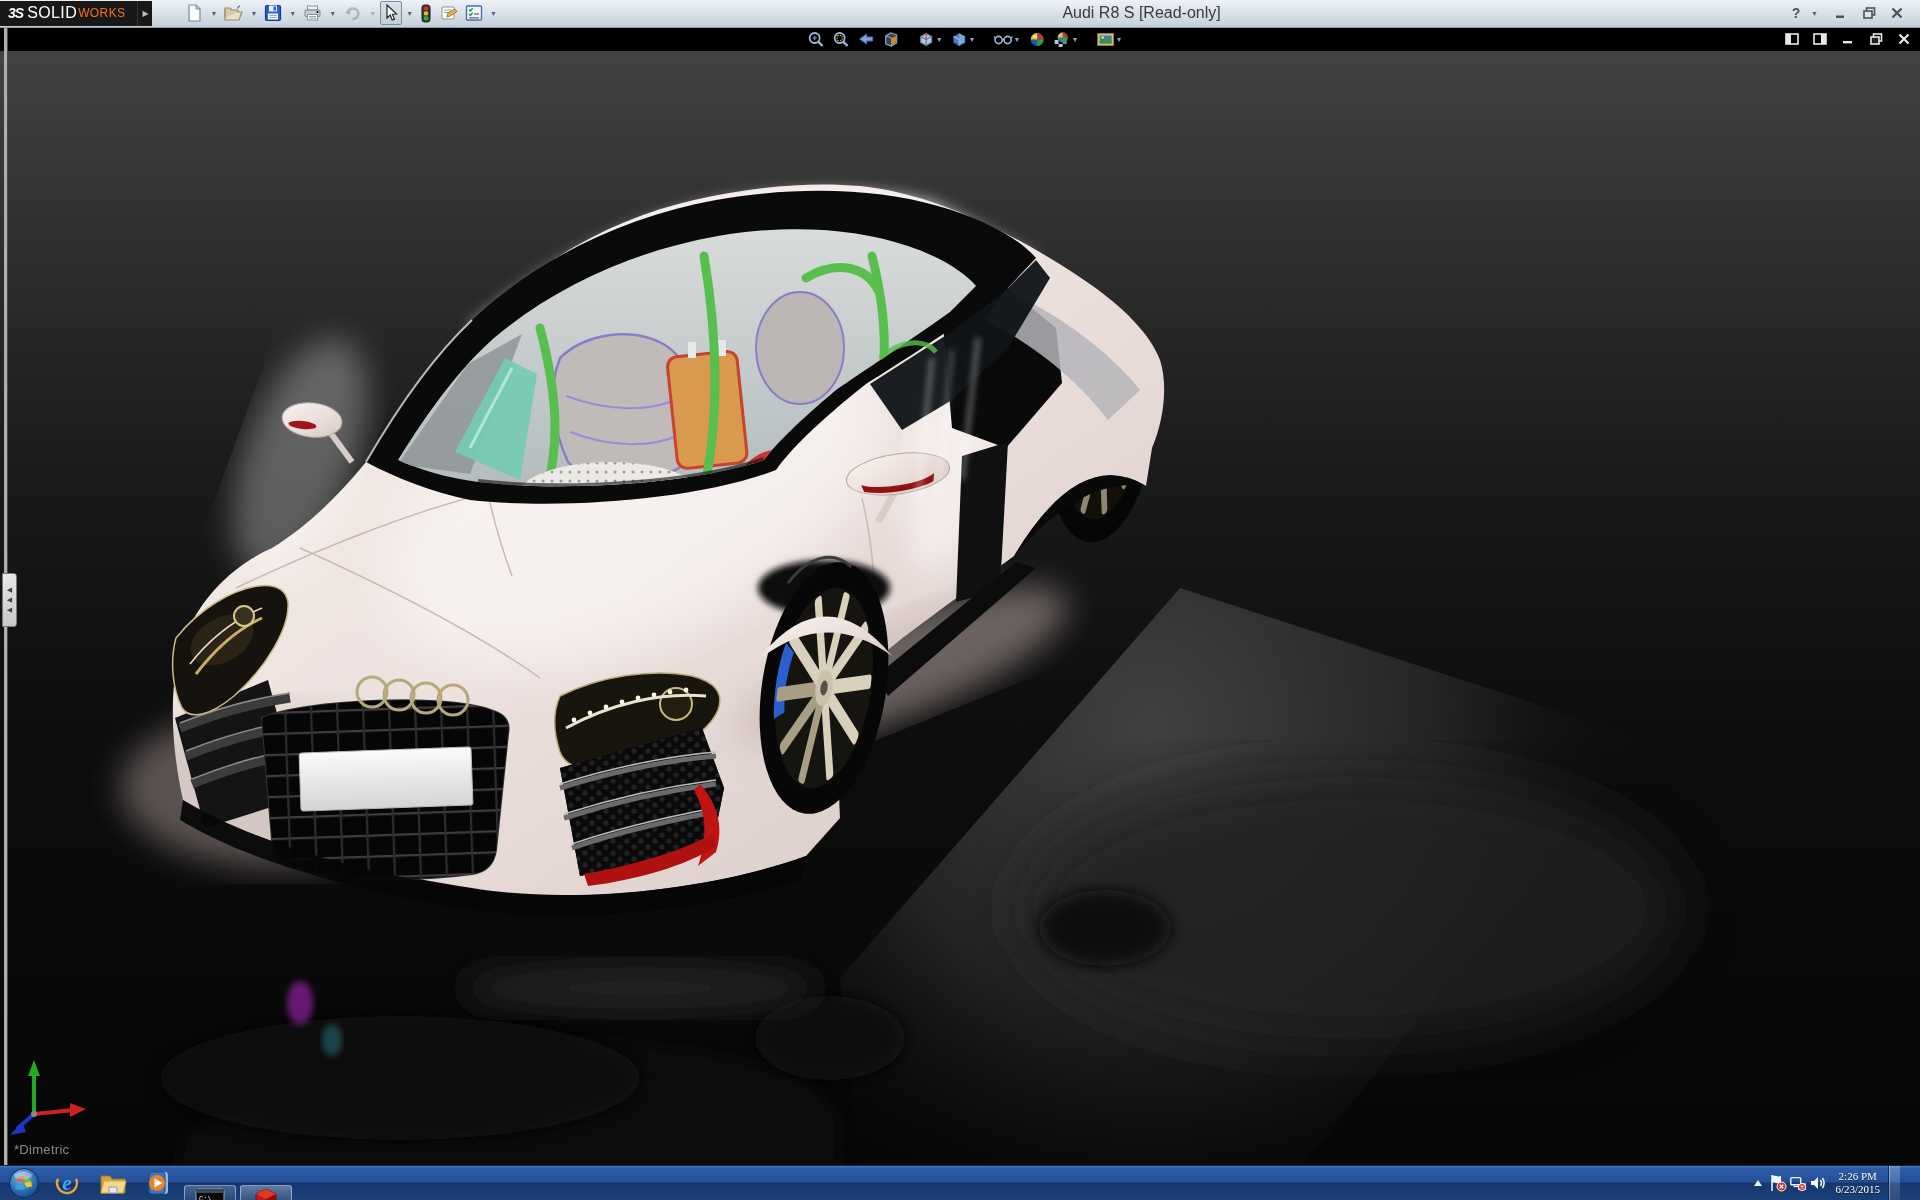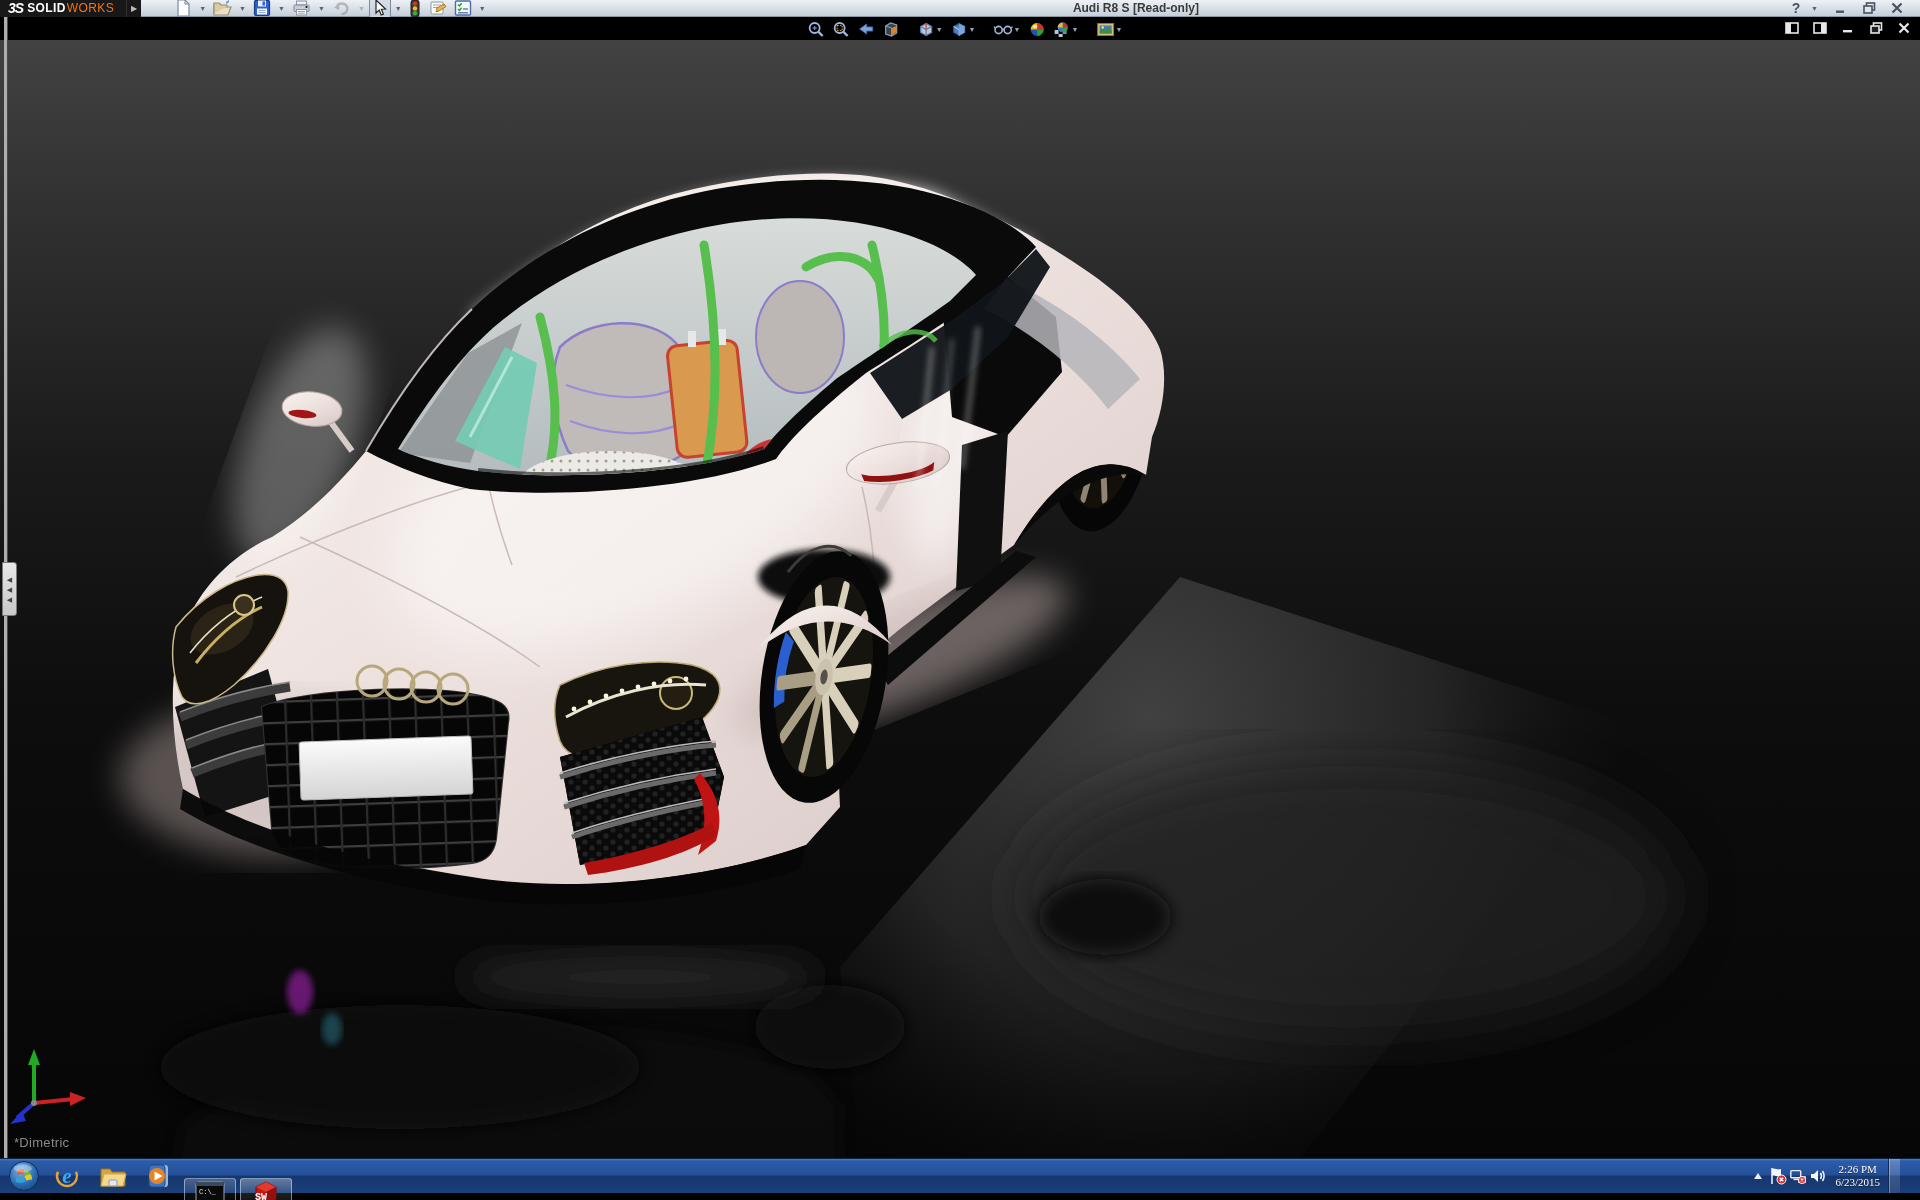--- a/index.html
+++ b/index.html
@@ -1,34 +1,34 @@
 <!DOCTYPE html>
 <html><head>
 <meta charset="utf-8">
 <style>
   html,body{margin:0;padding:0;background:#000;}
   body{width:1920px;height:1200px;overflow:hidden;font-family:"Liberation Sans",sans-serif;-webkit-font-smoothing:antialiased;}
   #app{width:1920px;height:1200px;display:flex;flex-direction:column;}
 
   
-  .titlebar{height:17px;box-sizing:border-box;display:flex;align-items:center;
+  .titlebar{height:28px;box-sizing:border-box;display:flex;align-items:center;
     background:linear-gradient(#eef2f7,#dbe2ea 45%,#c6cfd9);border-bottom:1px solid #8f98a5;position:relative;}
   .sw-logo{height:25px;background:#181818;color:#fff;display:flex;align-items:center;padding:0 12px 0 8px;gap:4px;}
   .logo-mark{font-style:italic;font-weight:bold;font-size:14px;letter-spacing:-1px;}
-  .logo-solid{font-weight:bold;font-size:12px;letter-spacing:.4px;}
+  .logo-solid{font-weight:normal;font-size:16px;letter-spacing:.4px;}
   .logo-works{font-weight:normal;font-size:12px;letter-spacing:.4px;color:#f97316;margin-left:-3px;}
   .logo-flyout{width:14px;height:25px;display:flex;align-items:center;justify-content:center;background:#181818;color:#bbb;font-size:8px;border-left:1px solid #333;}
   .std-toolbar{display:flex;align-items:center;margin-left:30px;gap:1px;}
   .tool{height:22px;display:flex;align-items:center;justify-content:center;padding:0 2px;border:1px solid transparent;border-radius:2px;}
   .tool svg{display:block;}
   .tool.disabled{opacity:.38;filter:grayscale(.9);}
   .tool.pressed{background:linear-gradient(#d9e1eb,#c3cedb);border:1px solid #7f8b9a;}
   .dd{font-size:7px;color:#5b6470;padding:0 3px;height:22px;display:flex;align-items:center;}
   .dd.disabled{opacity:.38;}
-  .win-title{flex:1;text-align:center;font-size:12px;color:#3a3a3a;white-space:nowrap;overflow:hidden;font-weight:bold;}
+  .win-title{flex:1;text-align:center;font-size:16px;color:#3a3a3a;white-space:nowrap;overflow:hidden;}
   .tb-controls{display:flex;align-items:center;gap:2px;padding-right:10px;}
   .tb-btn{width:26px;height:20px;display:flex;align-items:center;justify-content:center;color:#4a5260;font-size:12px;border-radius:2px;}
   .tb-btn svg{display:block;}
   .help-dd{font-size:7px;color:#5b6470;margin-right:8px;}
 
   
   .viewport{position:relative;height:1141px;background:#000;overflow:hidden;}
   .scene{position:absolute;left:0;top:0;}
   .headsup{position:absolute;top:2px;left:965px;transform:translateX(-50%);display:flex;align-items:center;gap:4px;height:20px;}
   .hu-tool{display:flex;align-items:center;gap:1px;padding:1px 2px;border-radius:2px;}

